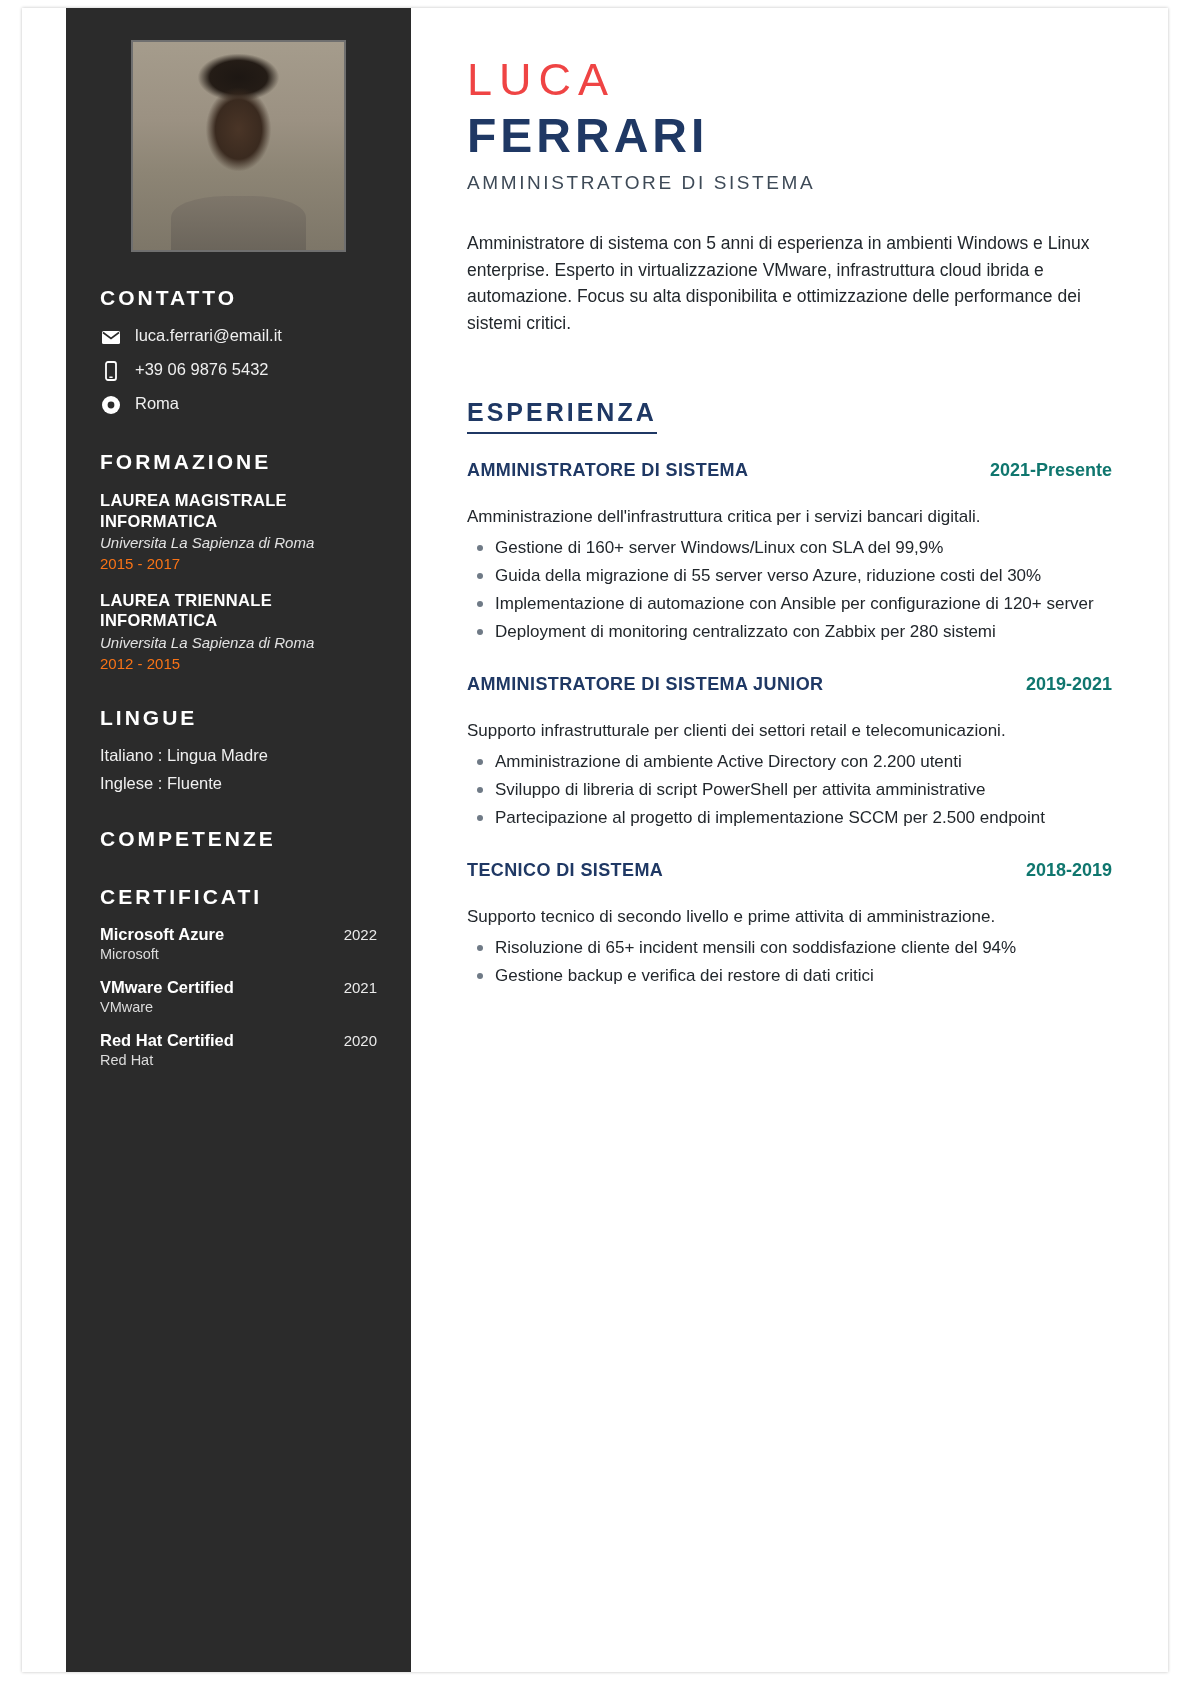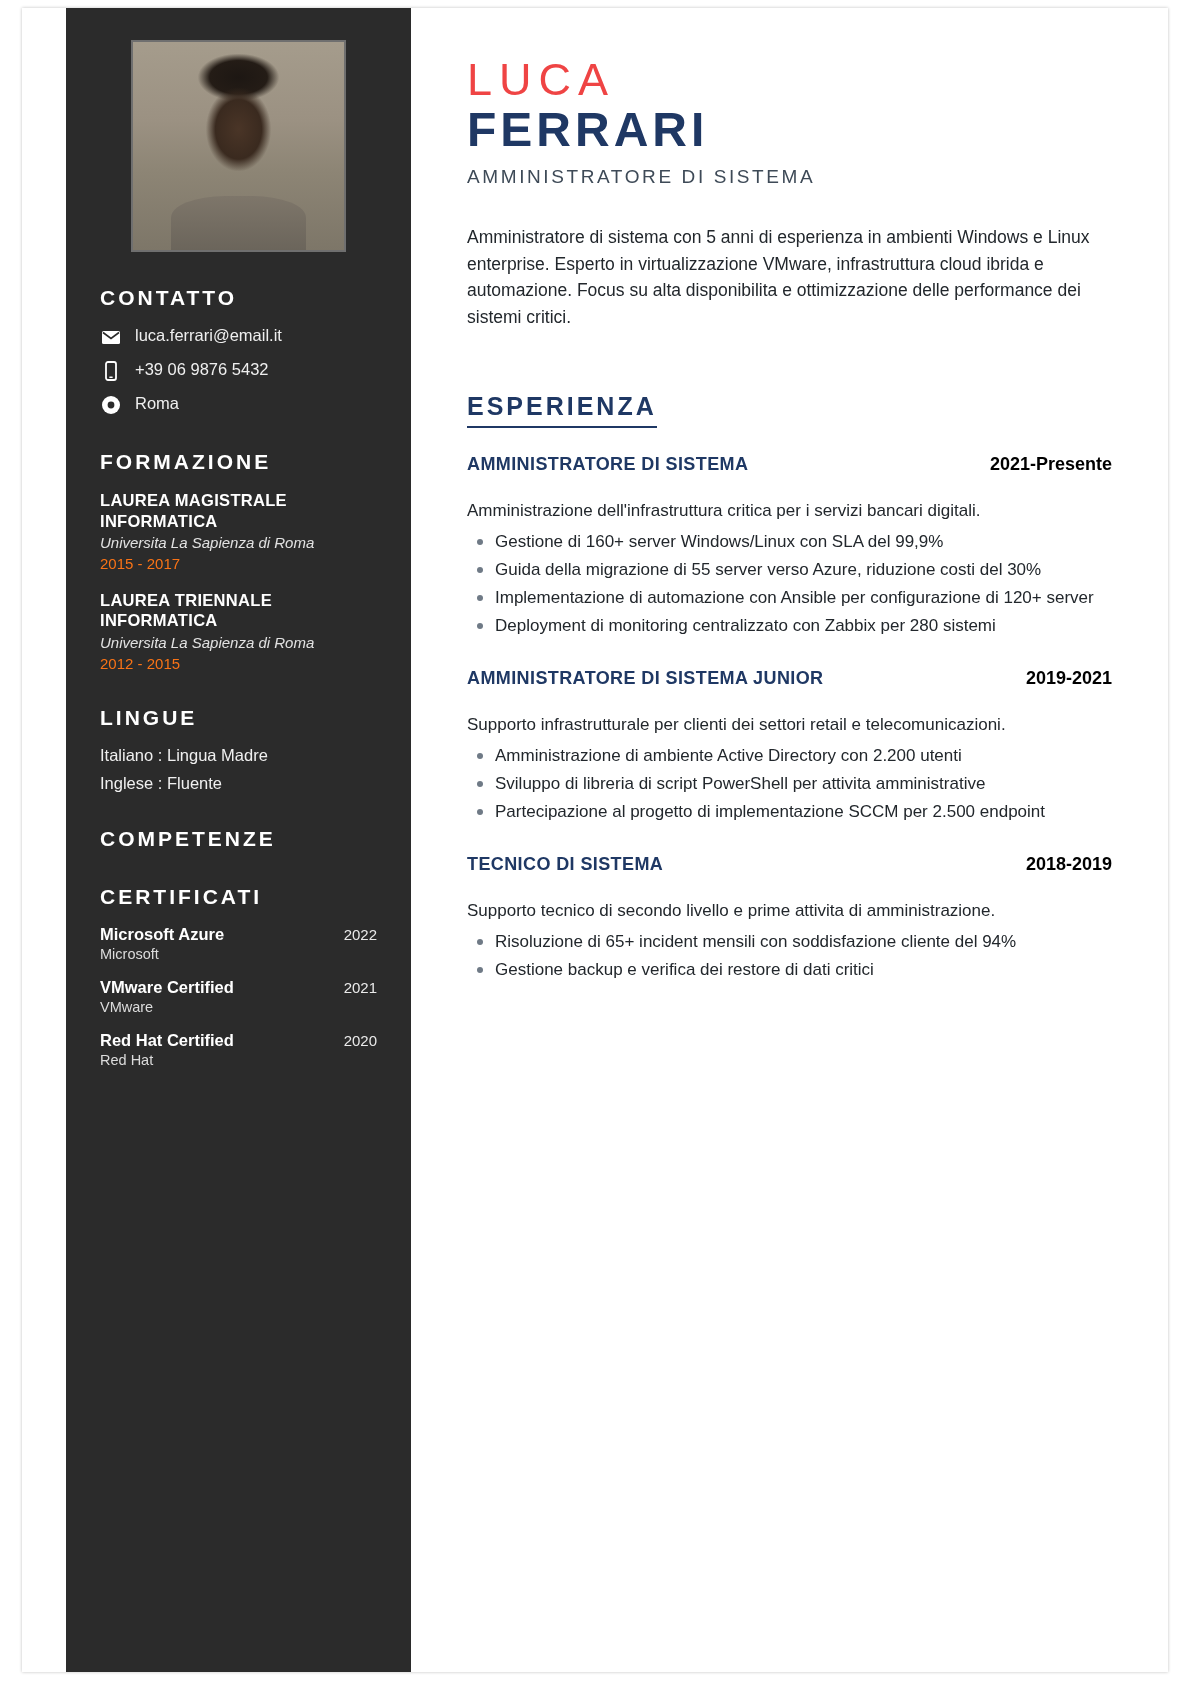--- a/index.html
+++ b/index.html
@@ -153,21 +153,21 @@
     color: #ef4444;
     font-weight: 400;
     line-height: 1.05;
   }
   .name-last {
     font-size: 48px;
     letter-spacing: 4px;
     color: #1f3864;
     font-weight: bold;
     line-height: 1.12;
-    margin-top: 0;
+    margin-top: 6px;
   }
   .role {
     font-size: 19px;
     letter-spacing: 2.6px;
     color: #3e4a57;
     margin-top: 9px;
   }
   .summary {
     margin-top: 36px;
     font-size: 17.5px;
@@ -193,21 +193,21 @@
   }
   .job-title {
     font-size: 18px;
     font-weight: bold;
     letter-spacing: 0.4px;
     color: #1f3864;
   }
   .job-dates {
     font-size: 18px;
     font-weight: bold;
-    color: #000000;
+    color: #0f766e;
     white-space: nowrap;
   }
   .job-desc {
     font-size: 17px;
     color: #22272c;
     margin: 24px 0 6px 0;
     line-height: 1.45;
   }
   ul.bullets {
     margin: 0 0 0 0;

